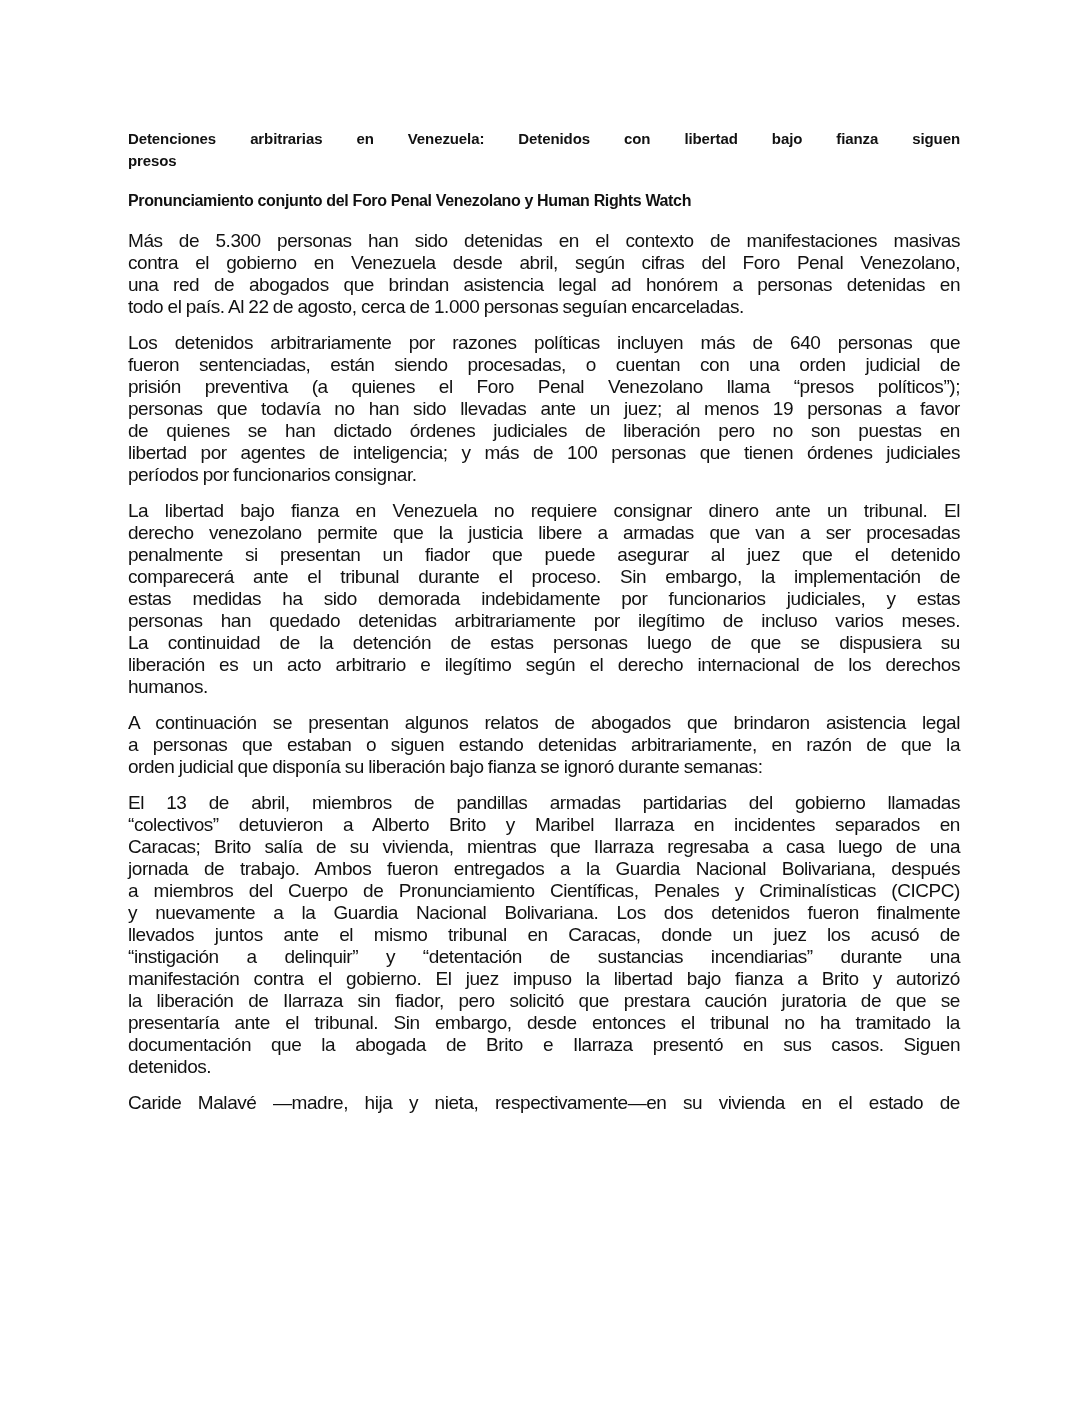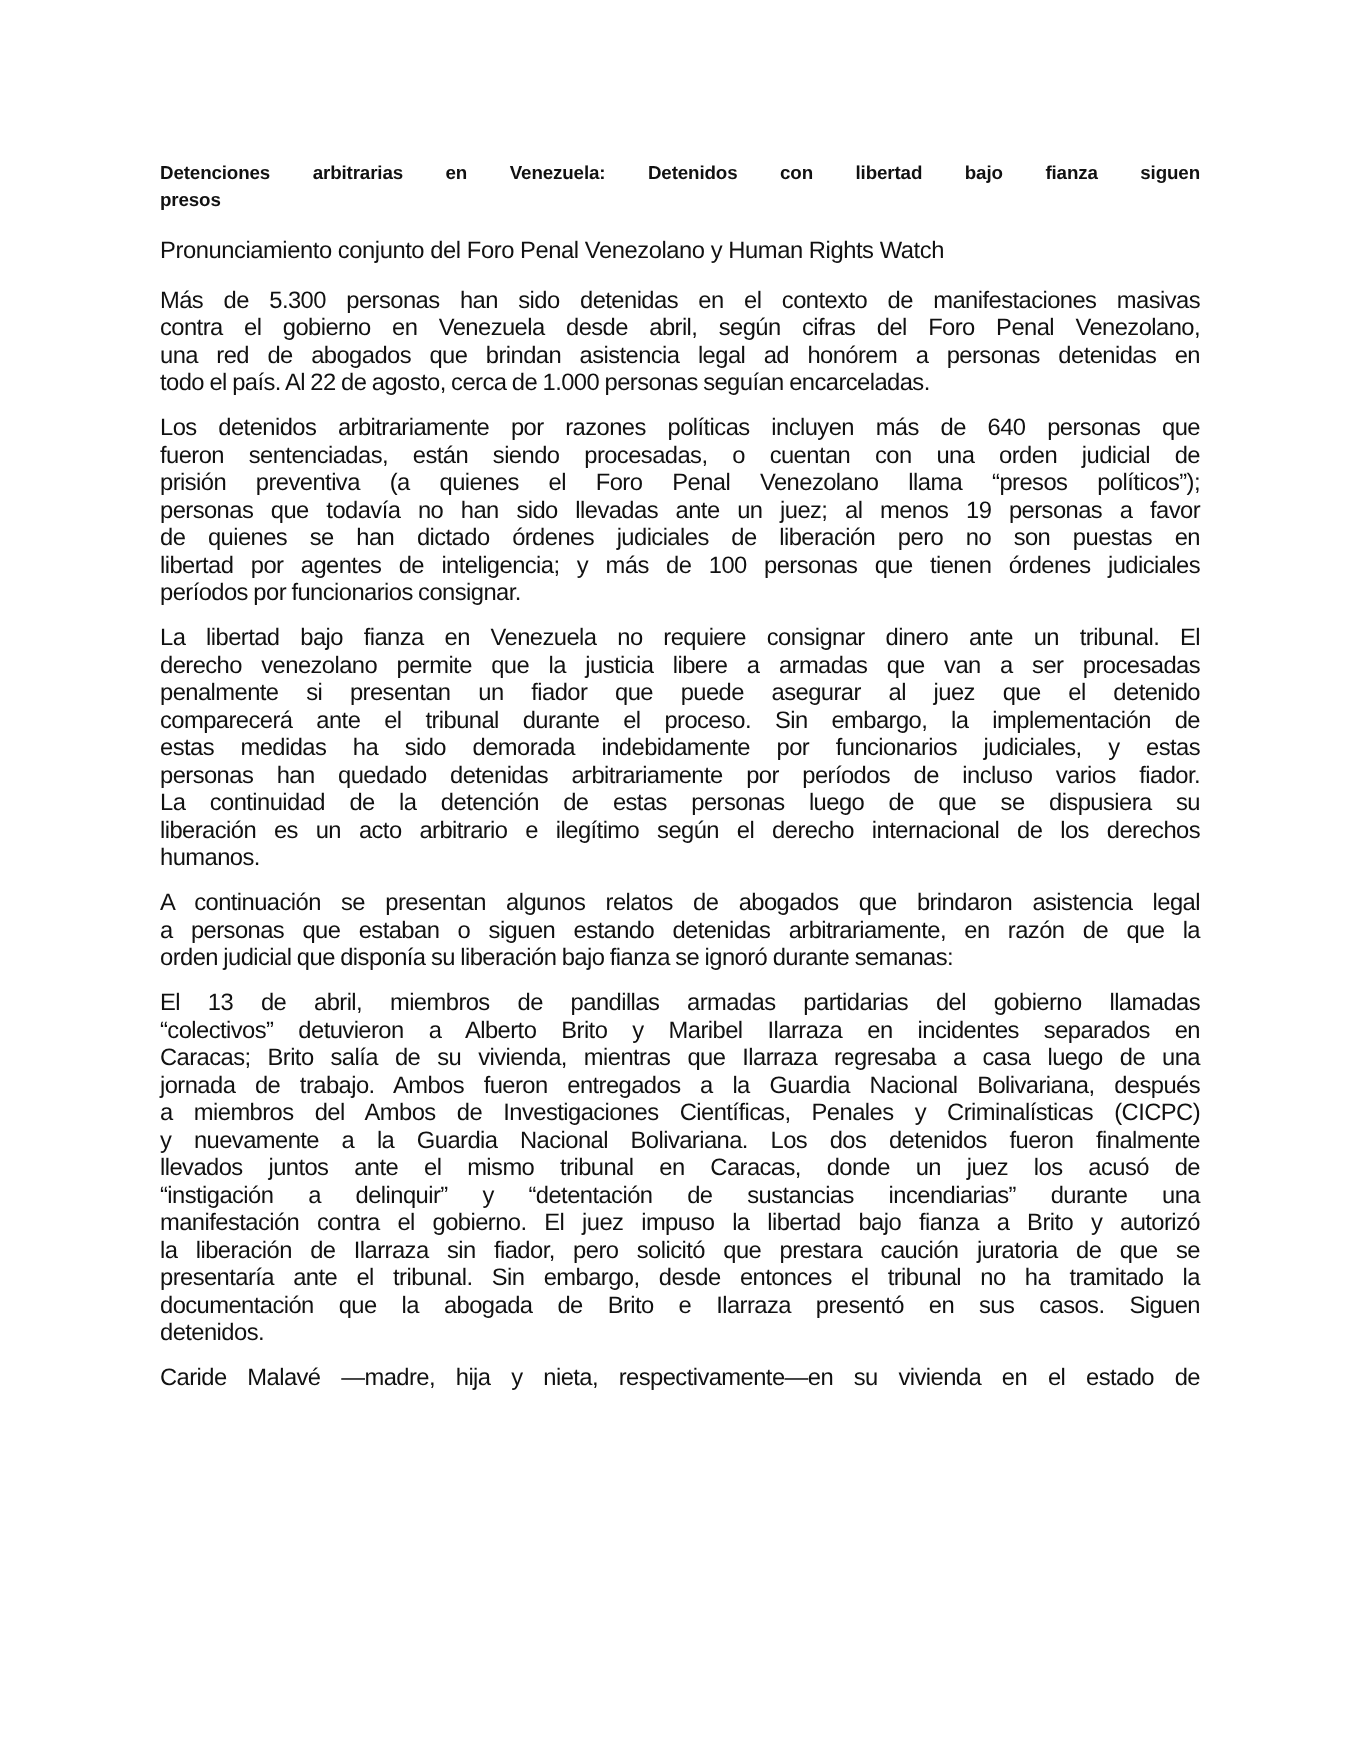--- a/index.html
+++ b/index.html
@@ -7,21 +7,21 @@
   .page {
     position: absolute; left: 128px; top: 128px; width: 832px;
     color: #111111;
     font-family: "Liberation Sans", sans-serif;
   }
   .title {
     font-weight: bold; font-size: 15px; line-height: 22px; margin: 0 0 18px 0;
     letter-spacing: -0.1px;
   }
   .subtitle {
-    font-weight: normal; font-size: 19px; line-height: 22px; margin: 0 0 18px 0;
+    font-weight: bold; font-size: 16px; line-height: 22px; margin: 0 0 18px 0;
     letter-spacing: -0.35px;
   }
   .para { margin: 0 0 14px 0; font-size: 19px; line-height: 22px; }
   .line {
     display: block; white-space: nowrap; text-align: justify; text-align-last: justify;
     height: 22px; letter-spacing: -0.45px; word-spacing: -0.5px;
   }
   .line.last { text-align-last: left; }
   .title .line { letter-spacing: -0.1px; word-spacing: 0; }
   .title .line.last { text-align-last: left; }
@@ -53,38 +53,38 @@
     <span class="line">libertad por agentes de inteligencia; y más de 100 personas que tienen órdenes judiciales</span>
     <span class="line last">períodos por funcionarios consignar.</span>
   </p>
 
   <p class="para">
     <span class="line">La libertad bajo fianza en Venezuela no requiere consignar dinero ante un tribunal. El</span>
     <span class="line">derecho venezolano permite que la justicia libere a armadas que van a ser procesadas</span>
     <span class="line">penalmente si presentan un fiador que puede asegurar al juez que el detenido</span>
     <span class="line">comparecerá ante el tribunal durante el proceso. Sin embargo, la implementación de</span>
     <span class="line">estas medidas ha sido demorada indebidamente por funcionarios judiciales, y estas</span>
-    <span class="line">personas han quedado detenidas arbitrariamente por períodos de incluso varios fiador.</span>
+    <span class="line">personas han quedado detenidas arbitrariamente por ilegítimo de incluso varios meses.</span>
     <span class="line">La continuidad de la detención de estas personas luego de que se dispusiera su</span>
     <span class="line">liberación es un acto arbitrario e ilegítimo según el derecho internacional de los derechos</span>
     <span class="line last">humanos.</span>
   </p>
 
   <p class="para">
     <span class="line">A continuación se presentan algunos relatos de abogados que brindaron asistencia legal</span>
     <span class="line">a personas que estaban o siguen estando detenidas arbitrariamente, en razón de que la</span>
     <span class="line last">orden judicial que disponía su liberación bajo fianza se ignoró durante semanas:</span>
   </p>
 
   <p class="para">
     <span class="line">El 13 de abril, miembros de pandillas armadas partidarias del gobierno llamadas</span>
     <span class="line">“colectivos” detuvieron a Alberto Brito y Maribel Ilarraza en incidentes separados en</span>
     <span class="line">Caracas; Brito salía de su vivienda, mientras que Ilarraza regresaba a casa luego de una</span>
     <span class="line">jornada de trabajo. Ambos fueron entregados a la Guardia Nacional Bolivariana, después</span>
-    <span class="line">a miembros del Ambos de Investigaciones Científicas, Penales y Criminalísticas (CICPC)</span>
+    <span class="line">a miembros del Cuerpo de Pronunciamiento Científicas, Penales y Criminalísticas (CICPC)</span>
     <span class="line">y nuevamente a la Guardia Nacional Bolivariana. Los dos detenidos fueron finalmente</span>
     <span class="line">llevados juntos ante el mismo tribunal en Caracas, donde un juez los acusó de</span>
     <span class="line">“instigación a delinquir” y “detentación de sustancias incendiarias” durante una</span>
     <span class="line">manifestación contra el gobierno. El juez impuso la libertad bajo fianza a Brito y autorizó</span>
     <span class="line">la liberación de Ilarraza sin fiador, pero solicitó que prestara caución juratoria de que se</span>
     <span class="line">presentaría ante el tribunal. Sin embargo, desde entonces el tribunal no ha tramitado la</span>
     <span class="line">documentación que la abogada de Brito e Ilarraza presentó en sus casos. Siguen</span>
     <span class="line last">detenidos.</span>
   </p>
 

